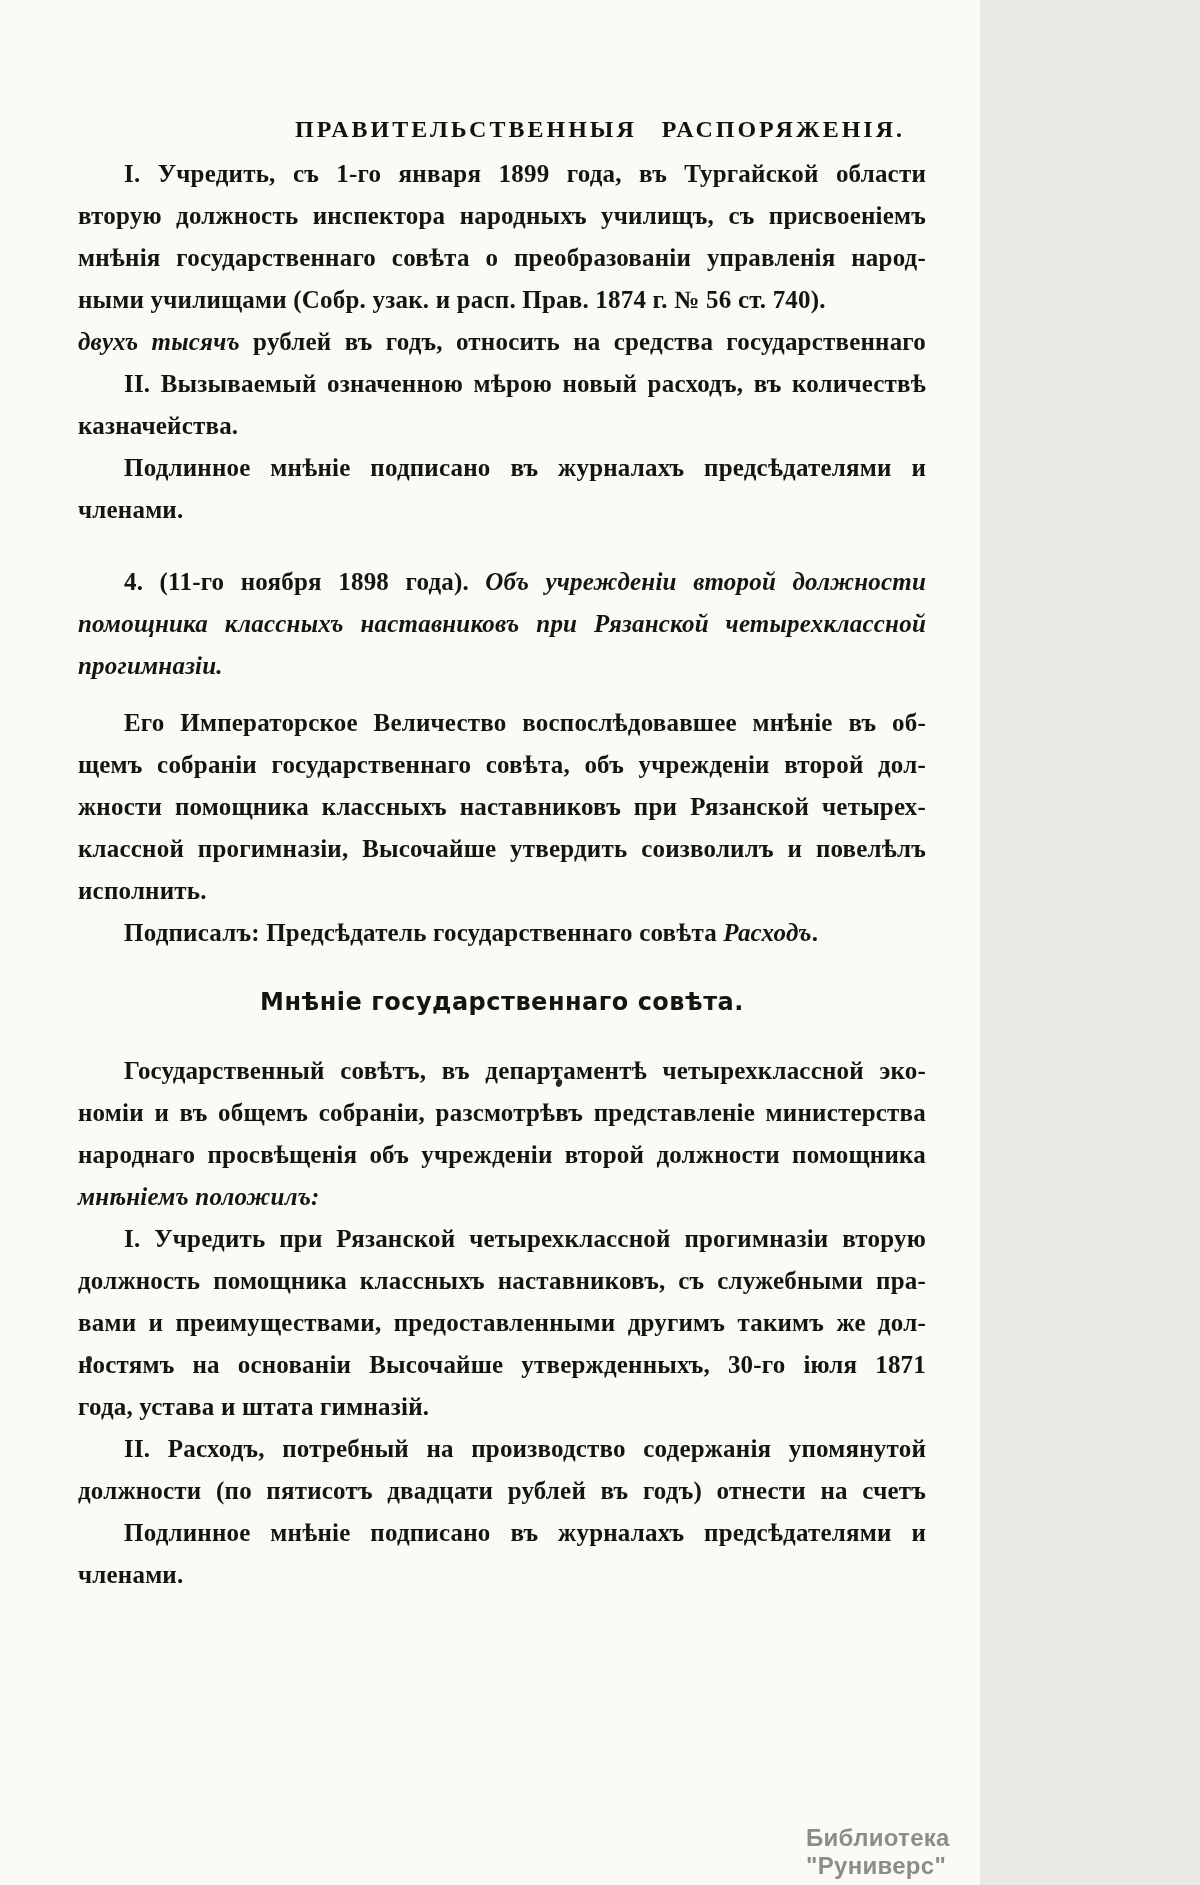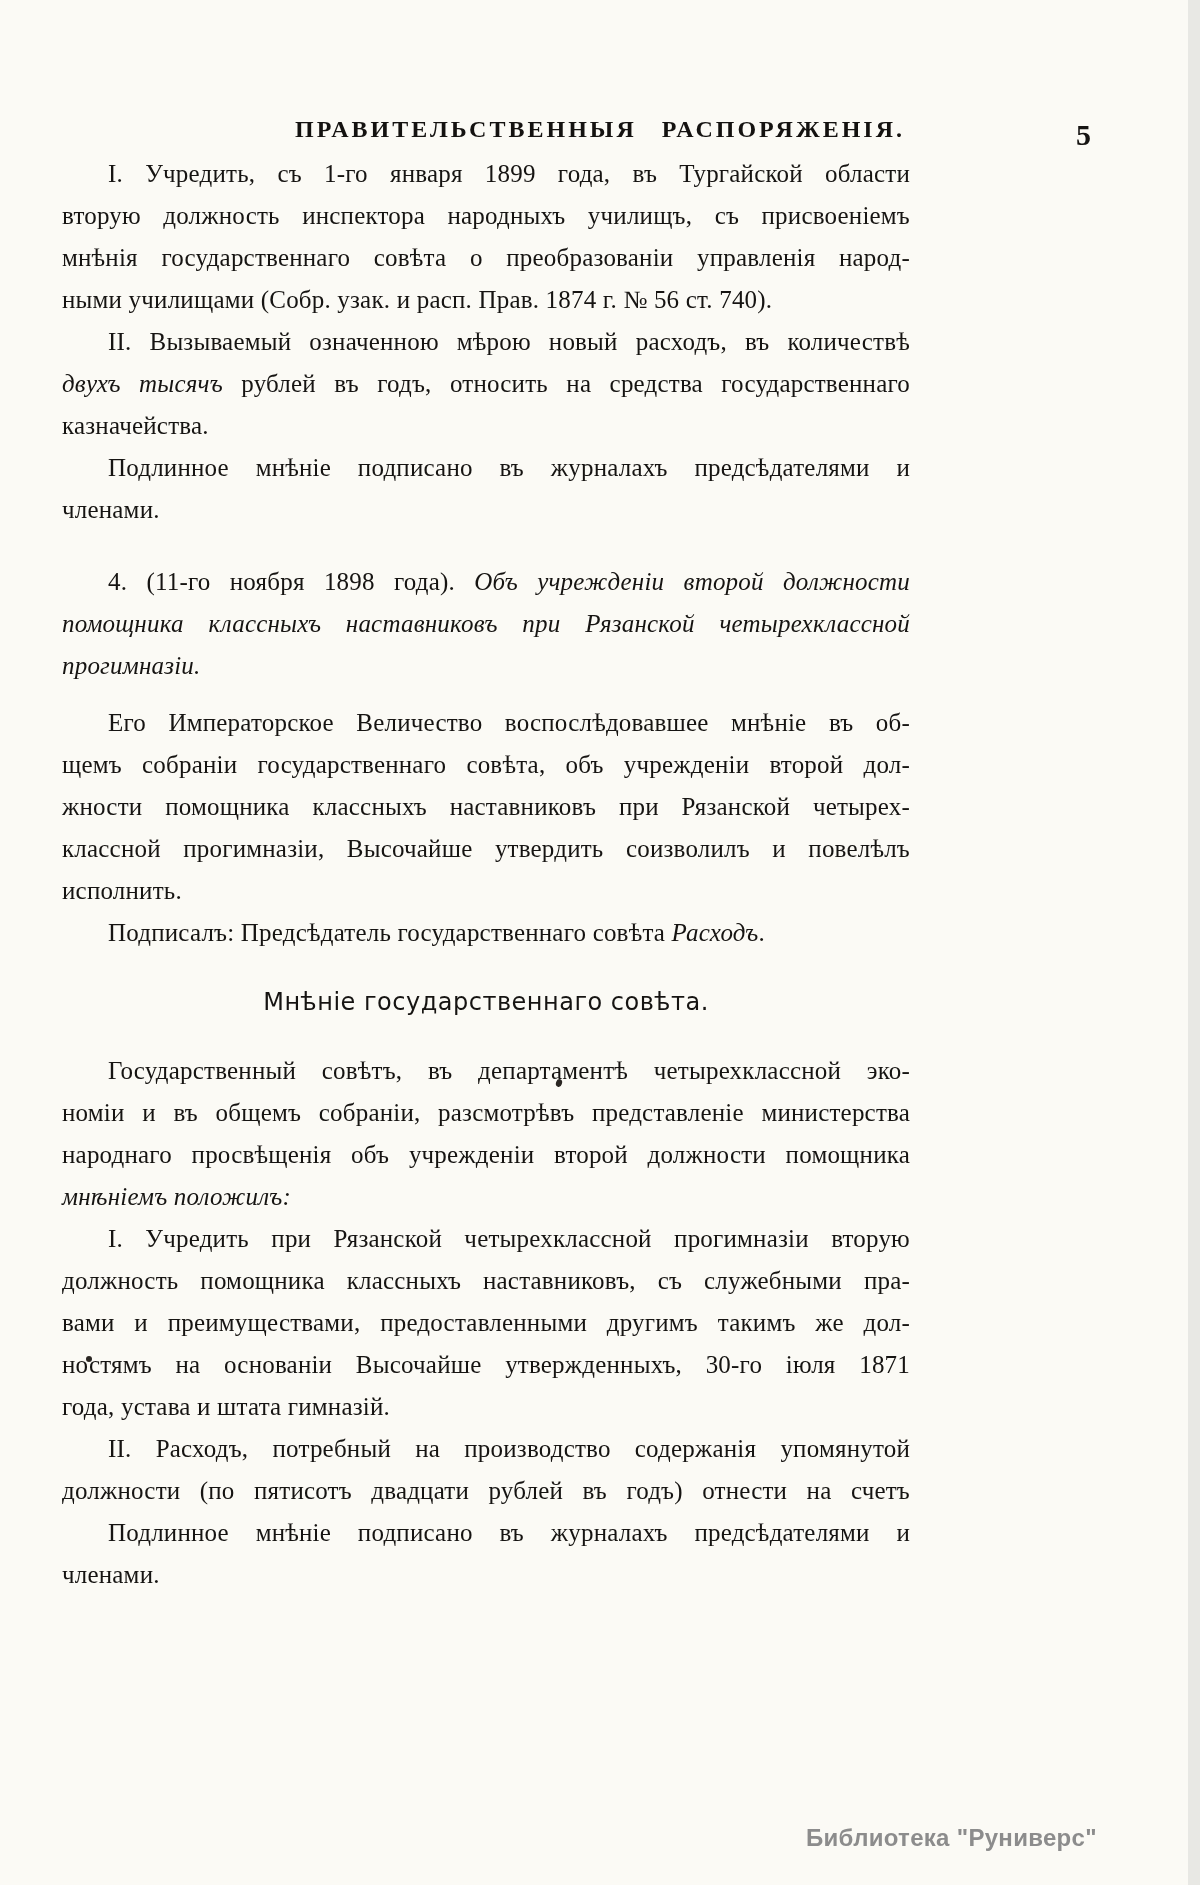--- a/index.html
+++ b/index.html
@@ -1,39 +1,39 @@
 <!DOCTYPE html>
 <html lang="ru"><head>
 <meta charset="utf-8">
 <style>
   html,body{margin:0;padding:0;background:#e8e8e4;}
   .page{
     position:relative;
-    width:1188px;height:1885px;
+    width:980px;height:1885px;
     background:#fbfaf5;
     overflow:hidden;
     font-family:"Liberation Serif","DejaVu Serif",serif;
     color:#161412;
   }
   
   .running-header{
     position:absolute;top:116px;left:0;width:1200px;
     text-align:center;
     font-weight:700;font-size:24px;
     letter-spacing:3px;word-spacing:16px;
     color:#141210;
   }
   .page-number{
     position:absolute;top:118px;left:1076px;
     font-weight:700;font-size:30px;letter-spacing:0;
   }
   
   .content{
-    position:absolute;top:153px;left:62px;width:848px;
-    font-size:25px;font-weight:400;line-height:42px;
+    position:absolute;top:153px;left:78px;width:848px;
+    font-size:25px;font-weight:700;line-height:42px;
     letter-spacing:0.2px;
   }
   .line{
     text-align:justify;
     text-align-last:justify;
   }
   .line.first{text-indent:46px;}
   .line.last{text-align-last:left;}
   .it{font-style:italic;}
   
@@ -67,22 +67,22 @@
   <div class="page-number">5</div>
 
   <div class="content">
       <div class="block paragraph b-clause1">
         <div class="line first"><span>I. Учредить, съ 1-го января 1899 года, въ Тургайской области</span></div>
         <div class="line"><span>вторую должность инспектора народныхъ училищъ, съ присвоеніемъ</span></div>
         <div class="line"><span>мнѣнія государственнаго совѣта о преобразованіи управленія народ-</span></div>
         <div class="line last"><span>ными училищами (Собр. узак. и расп. Прав. 1874 г. № 56 ст. 740).</span></div>
       </div>
       <div class="block paragraph b-clause2">
+        <div class="line"><span class="it">двухъ тысячъ</span><span> рублей въ годъ, относить на средства государственнаго</span></div>
         <div class="line first"><span>II. Вызываемый означенною мѣрою новый расходъ, въ количествѣ</span></div>
-        <div class="line"><span class="it">двухъ тысячъ</span><span> рублей въ годъ, относить на средства государственнаго</span></div>
         <div class="line last"><span>казначейства.</span></div>
       </div>
       <div class="block paragraph b-signed-note-1">
         <div class="line first"><span>Подлинное мнѣніе подписано въ журналахъ предсѣдателями и</span></div>
         <div class="line last"><span>членами.</span></div>
       </div>
       <div class="block paragraph b-item4-heading">
         <div class="line first"><span>4. (11-го ноября 1898 года). </span><span class="it">Объ учрежденіи второй должности</span></div>
         <div class="line"><span class="it">помощника классныхъ наставниковъ при Рязанской четырехклассной</span></div>
         <div class="line last"><span class="it">прогимназіи.</span></div>

